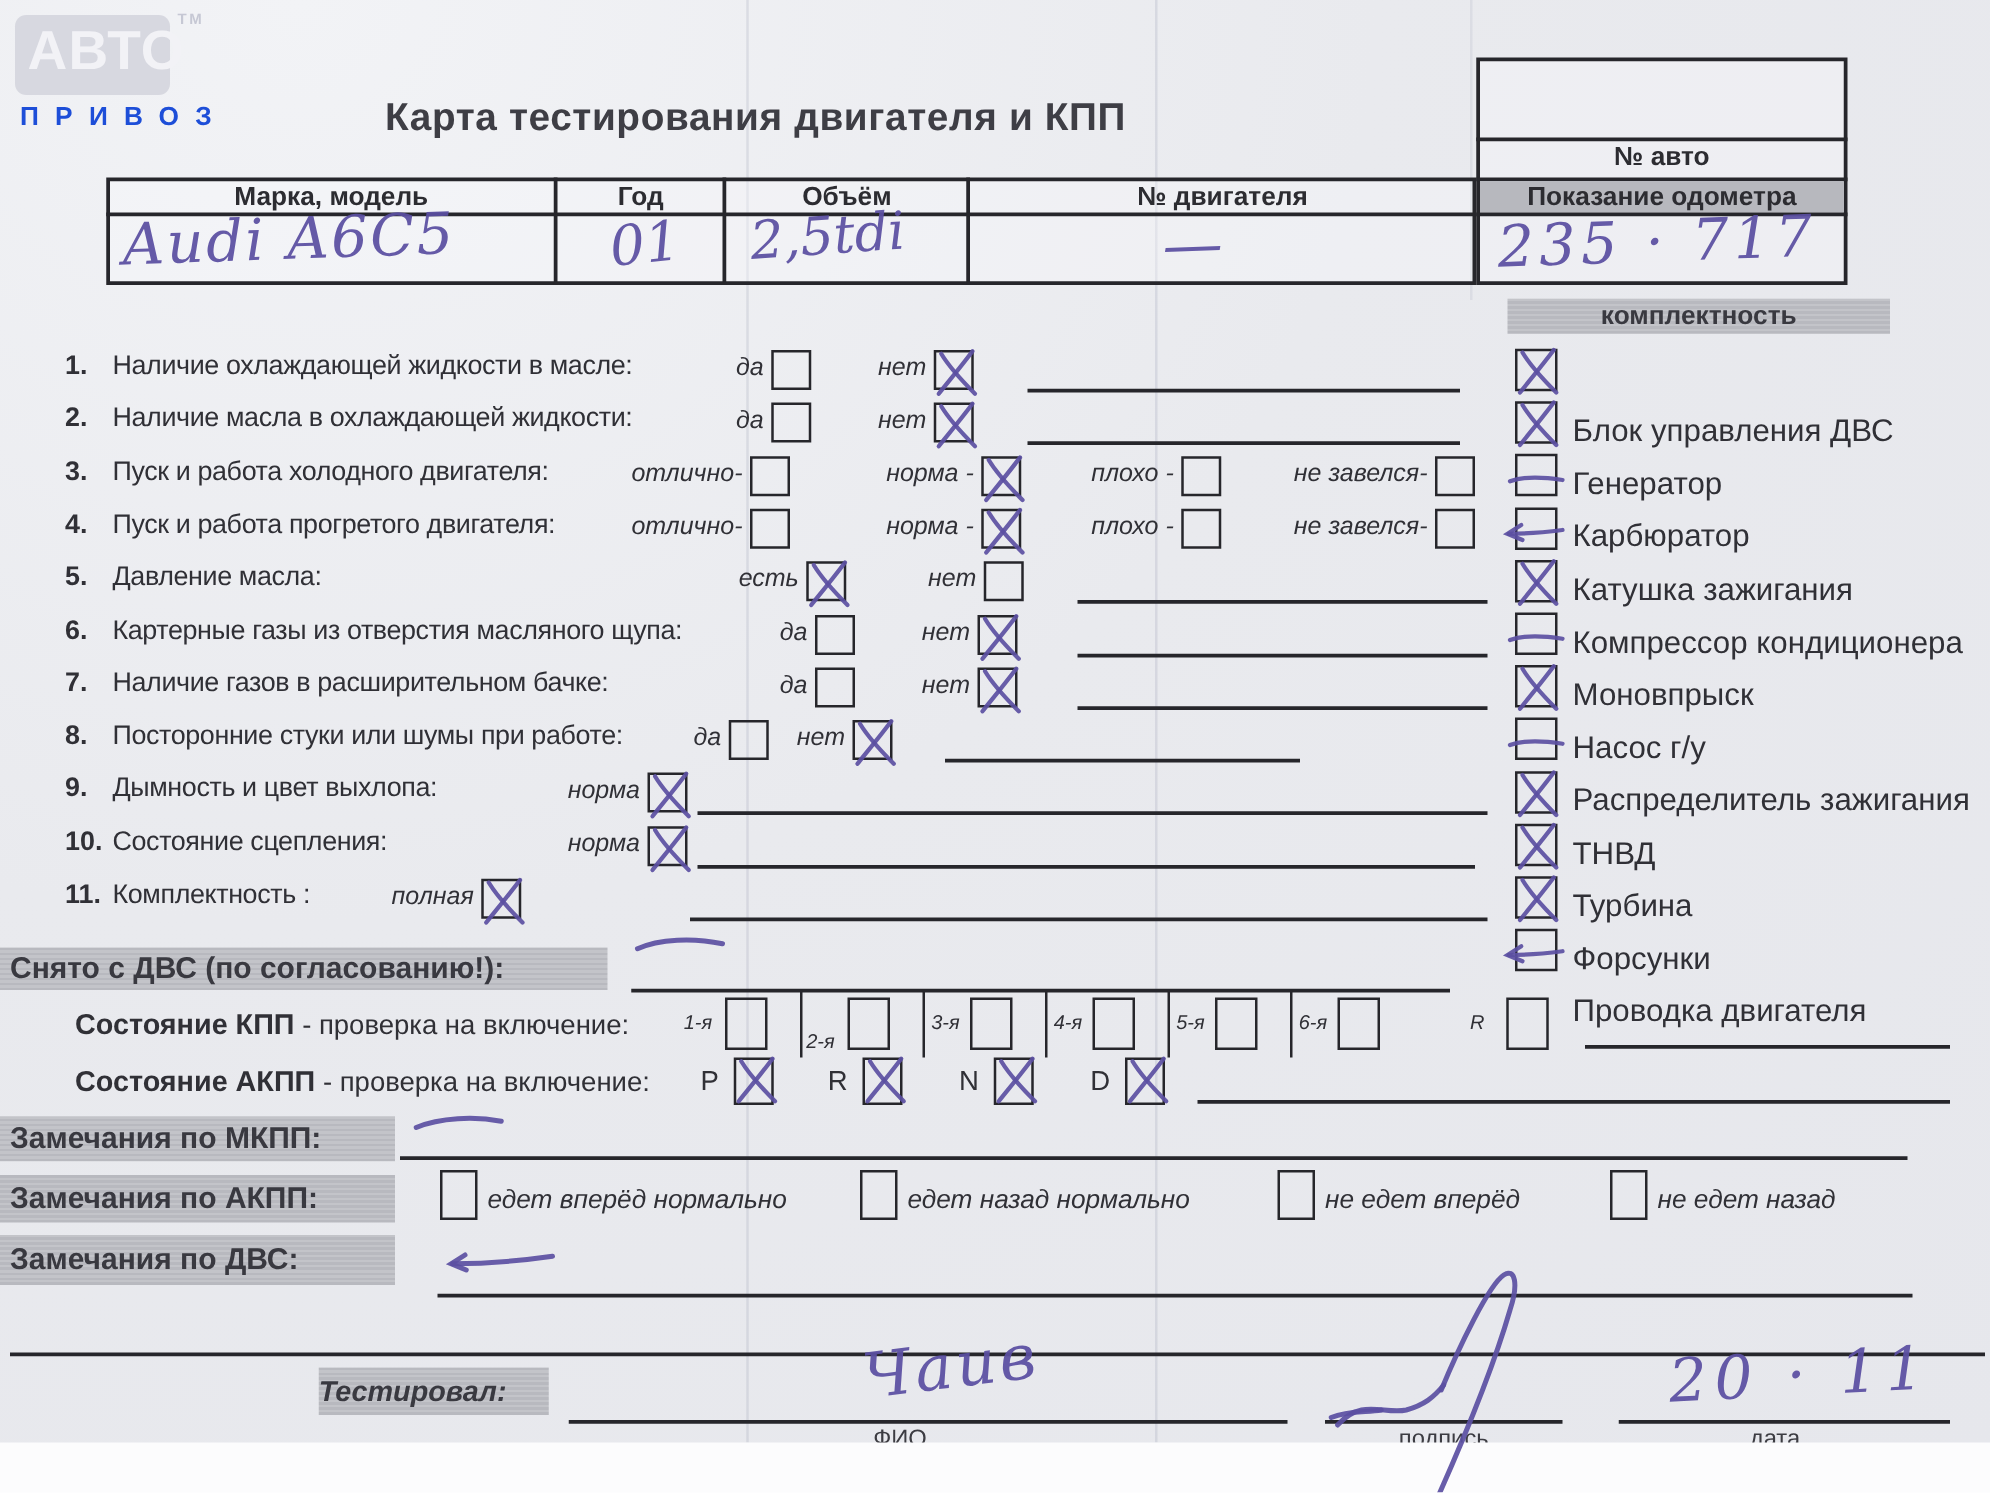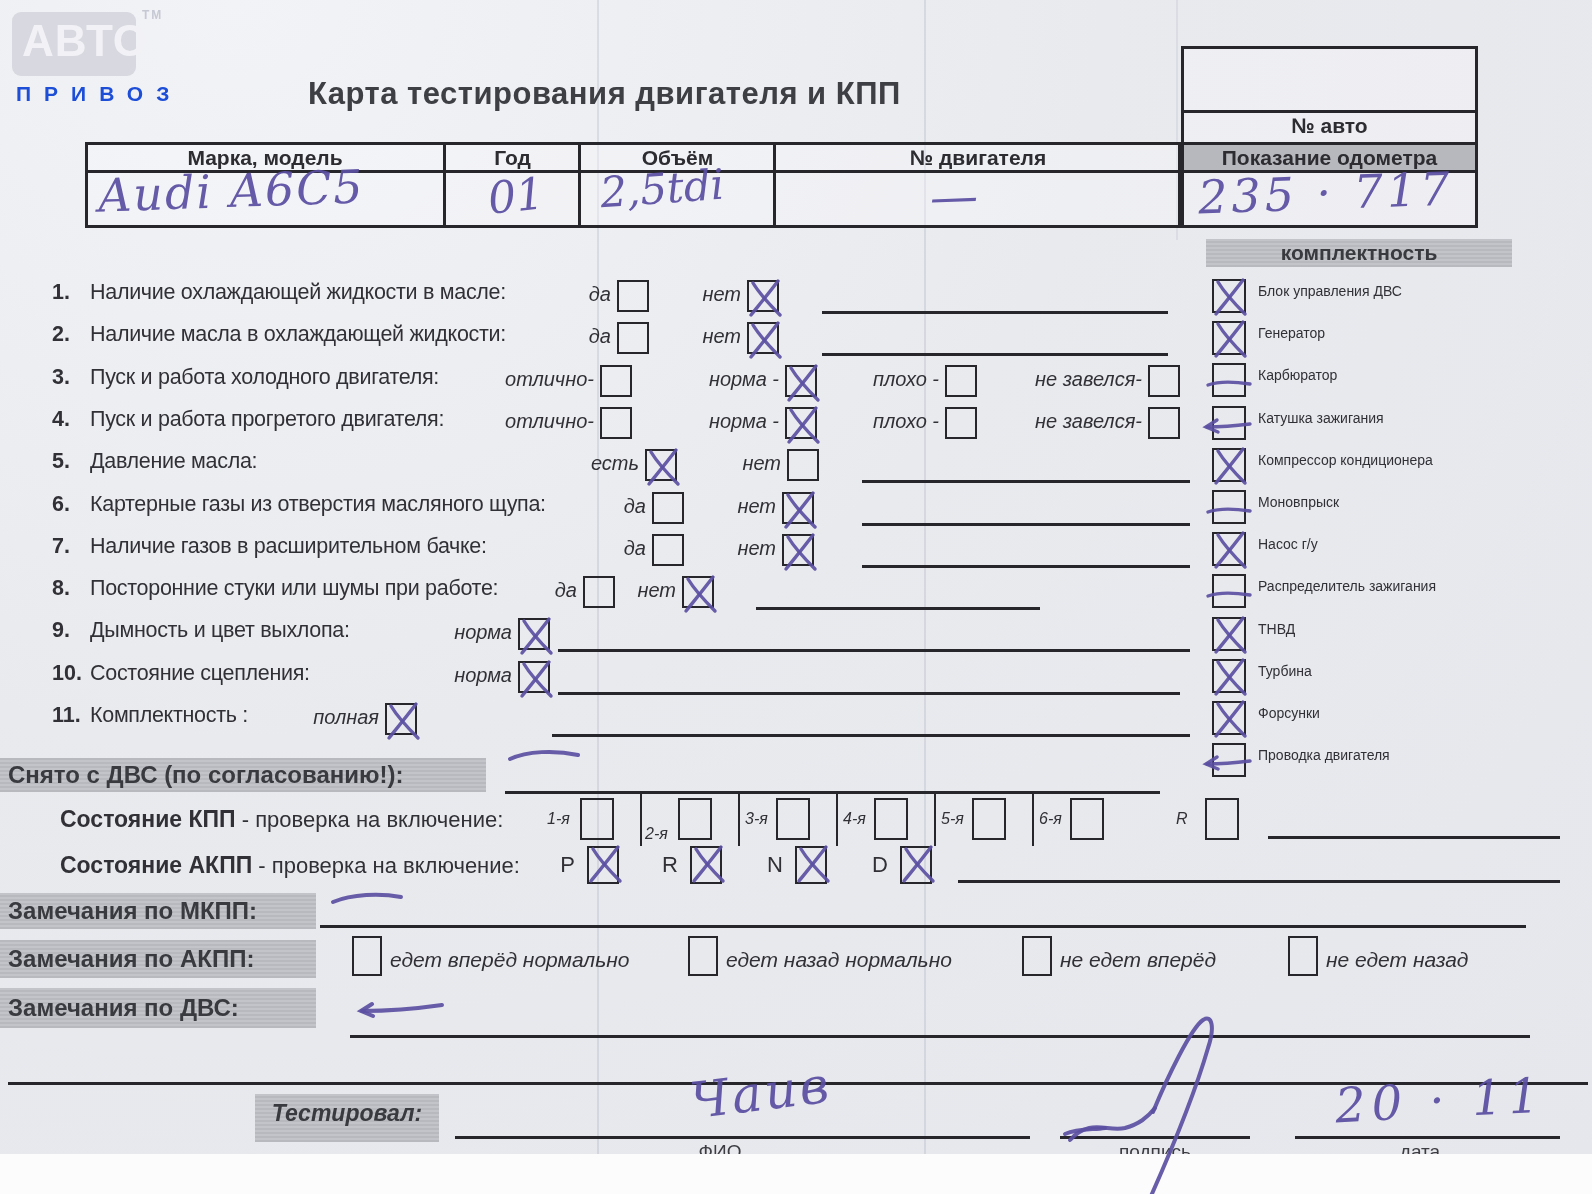--- a/index.html
+++ b/index.html
@@ -41,21 +41,21 @@
   .th{position:absolute;font-weight:bold;font-size:21px;color:#2c2c31;text-align:center;}
   .grayrow{background:#b7b8be;}
   .graybar{
     background:repeating-linear-gradient(0deg,#b8b9bf 0 2px,#c3c4c9 2px 4px);
     color:#393940;font-weight:bold;
   }
   
   .check-num{position:absolute;left:52px;font-size:21.5px;font-weight:bold;}
   .check-label{position:absolute;left:90px;font-size:21.5px;letter-spacing:-0.3px;}
   .opt-label{position:absolute;font-size:20px;font-style:italic;text-align:right;width:126px;}
-  .comp-label{position:absolute;left:1258px;font-size:14px;}
+  .comp-label{position:absolute;left:1258px;font-size:25px;margin-top:48px;}
   .gear-label{position:absolute;font-size:16px;font-style:italic;}
   .akpp-gear-label{position:absolute;font-size:22px;width:26px;text-align:right;}
   .sec-label-bold{font-size:23px;font-weight:bold;}
   .sec-label-rest{font-size:22px;}
   .rem-opt-label{position:absolute;font-size:21px;font-style:italic;}
   
   .hw{position:absolute;color:var(--ink);font-family:"DejaVu Serif",serif;font-style:italic;opacity:0.93;}
   .footer-label{position:absolute;font-size:19px;color:#3c3c42;}
   .white-strip{position:absolute;left:0;top:1154px;width:1592px;height:40px;background:#fcfcfd;z-index:50;}
   .over{z-index:60;}
@@ -459,21 +459,21 @@
   <div class="abs graybar" style="left:-6px;top:988px;width:322px;height:40px;font-size:24px;line-height:40px;padding-left:14px;box-sizing:border-box;">Замечания по ДВС:</div>
   <div class="stroke abs" style="left:352px;top:994px;">
     <svg width="95" height="26">
         <path d="M90 11 C 62 15, 32 17, 10 17"></path>
         <path d="M20 10 L9 17 L21 22"></path>
       </svg>
   </div>
   <div class="line" style="left:350px;top:1035px;width:1180px;"></div>
   <div class="line" style="left:8px;top:1082px;width:1580px;"></div>
 
-  <div class="abs graybar" style="left:255px;top:1094px;width:184px;height:48px;font-size:23px;line-height:38px;text-align:center;font-style:italic;">Тестировал:</div>
+  <div class="abs graybar" style="left:255px;top:1094px;width:184px;height:38px;font-size:23px;line-height:38px;text-align:left;font-style:italic;">Тестировал:</div>
   <div class="hw over" style="left:690px;top:1064px;font-size:50px;transform:rotate(-7deg);letter-spacing:3px;">Чаив</div>
   <div class="stroke abs over" style="left:1035px;top:1000px;">
     <svg width="215" height="200">
       <path d="M35 140 C 55 118, 72 132, 90 128 C 104 124, 112 118, 120 108"></path>
       <path d="M118 112 C 132 78, 156 28, 168 20 C 177 14, 180 27, 173 48 C 162 86, 140 142, 116 196"></path>
       <path d="M30 134 C 44 128, 58 130, 70 128"></path>
     </svg>
   </div>
   <div class="hw over" style="left:1335px;top:1072px;font-size:48px;letter-spacing:6px;transform:rotate(-3deg);">20 · 11</div>
 

